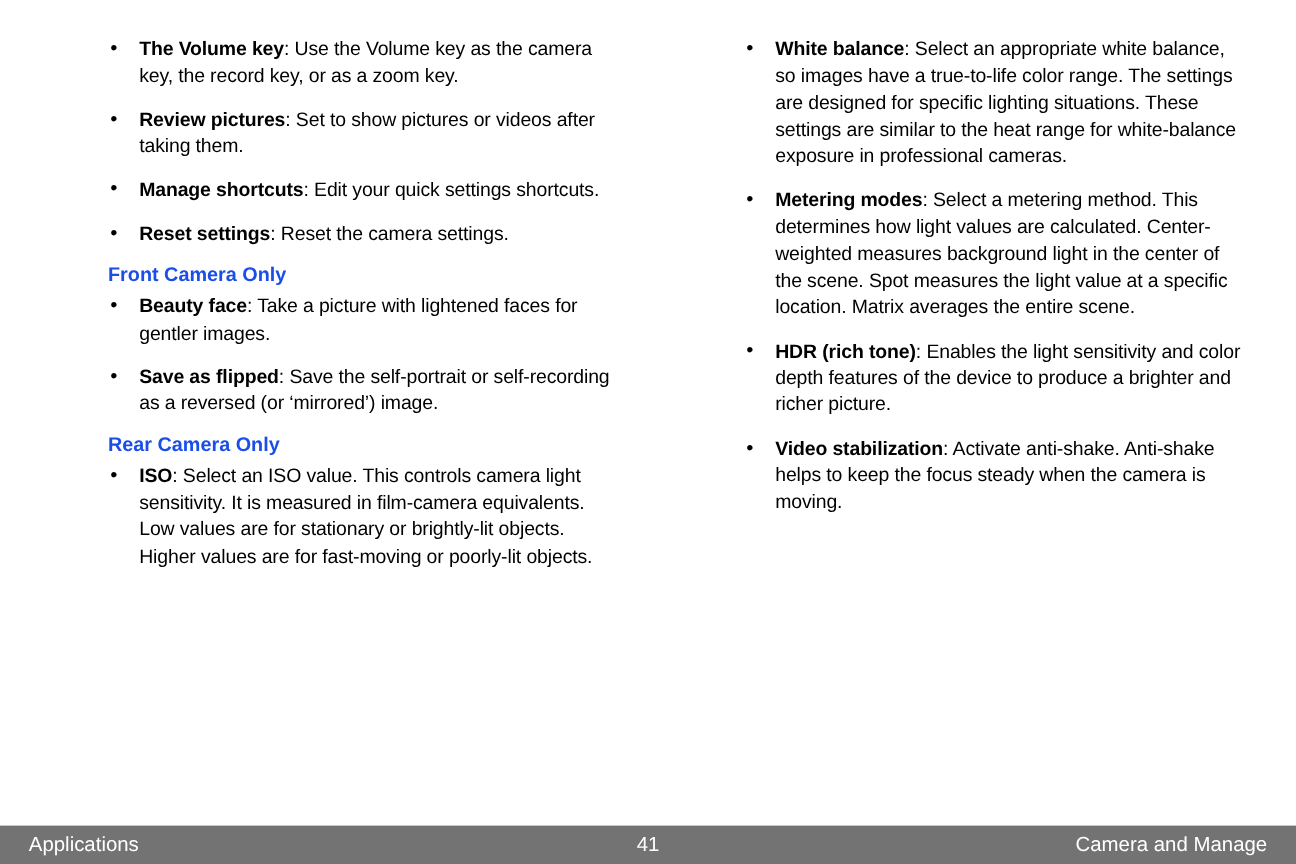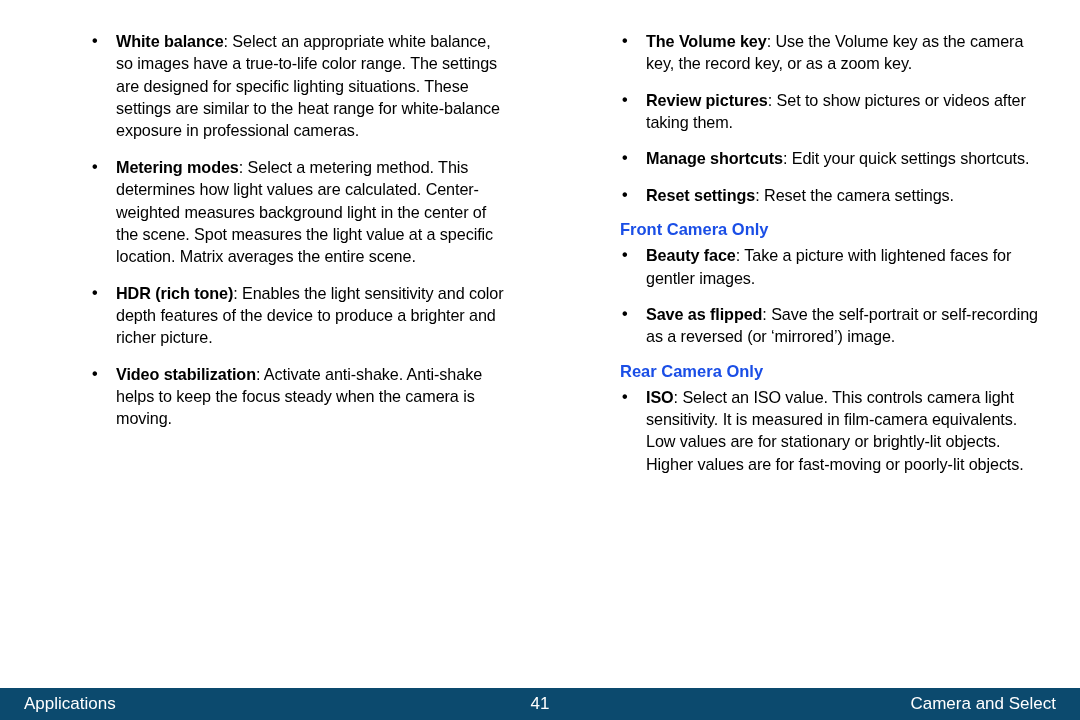--- a/index.html
+++ b/index.html
@@ -53,65 +53,65 @@
     }
     .term {
       font-weight: bold;
     }
     .footer {
       position: absolute;
       left: 0;
       right: 0;
       bottom: 0;
       height: 32px;
-      background: #0c4a6e;
+      background: #737373;
       color: #fff;
       display: flex;
       align-items: center;
       justify-content: space-between;
       padding: 0 24px;
       font-size: 17px;
     }
     .footer .center {
       position: absolute;
       left: 50%;
       transform: translateX(-50%);
     }
   </style>
 </head>
 <body>
 
 <div class="page-content">
   <div class="col">
     <ul>
-      <li><span class="term">White balance</span><span>: Select an appropriate white balance, so images have a true-to-life color range. The settings are designed for specific lighting situations. These settings are similar to the heat range for white-balance exposure in professional cameras.</span></li>
-      <li><span class="term">Metering modes</span><span>: Select a metering method. This determines how light values are calculated. Center-weighted measures background light in the center of the scene. Spot measures the light value at a specific location. Matrix averages the entire scene.</span></li>
-      <li><span class="term">HDR (rich tone)</span><span>: Enables the light sensitivity and color depth features of the device to produce a brighter and richer picture.</span></li>
-      <li><span class="term">Video stabilization</span><span>: Activate anti-shake. Anti-shake helps to keep the focus steady when the camera is moving.</span></li>
-    </ul>
-  </div>
-
-  <div class="col">
-    <ul>
       <li><span class="term">The Volume key</span><span>: Use the Volume key as the camera key, the record key, or as a zoom key.</span></li>
       <li><span class="term">Review pictures</span><span>: Set to show pictures or videos after taking them.</span></li>
       <li><span class="term">Manage shortcuts</span><span>: Edit your quick settings shortcuts.</span></li>
       <li><span class="term">Reset settings</span><span>: Reset the camera settings.</span></li>
     </ul>
 
     <div class="section-heading">Front Camera Only</div>
     <ul>
       <li><span class="term">Beauty face</span><span>: Take a picture with lightened faces for gentler images.</span></li>
       <li><span class="term">Save as flipped</span><span>: Save the self-portrait or self-recording as a reversed (or ‘mirrored’) image.</span></li>
     </ul>
 
     <div class="section-heading">Rear Camera Only</div>
     <ul>
       <li><span class="term">ISO</span><span>: Select an ISO value. This controls camera light sensitivity. It is measured in film-camera equivalents. Low values are for stationary or brightly-lit objects. Higher values are for fast-moving or poorly-lit objects.</span></li>
     </ul>
   </div>
+
+  <div class="col">
+    <ul>
+      <li><span class="term">White balance</span><span>: Select an appropriate white balance, so images have a true-to-life color range. The settings are designed for specific lighting situations. These settings are similar to the heat range for white-balance exposure in professional cameras.</span></li>
+      <li><span class="term">Metering modes</span><span>: Select a metering method. This determines how light values are calculated. Center-weighted measures background light in the center of the scene. Spot measures the light value at a specific location. Matrix averages the entire scene.</span></li>
+      <li><span class="term">HDR (rich tone)</span><span>: Enables the light sensitivity and color depth features of the device to produce a brighter and richer picture.</span></li>
+      <li><span class="term">Video stabilization</span><span>: Activate anti-shake. Anti-shake helps to keep the focus steady when the camera is moving.</span></li>
+    </ul>
+  </div>
 </div>
 
 <div class="footer">
   <span>Applications</span>
   <span class="center">41</span>
-  <span>Camera and Select</span>
+  <span>Camera and Manage</span>
 </div>
 
 </body></html>

